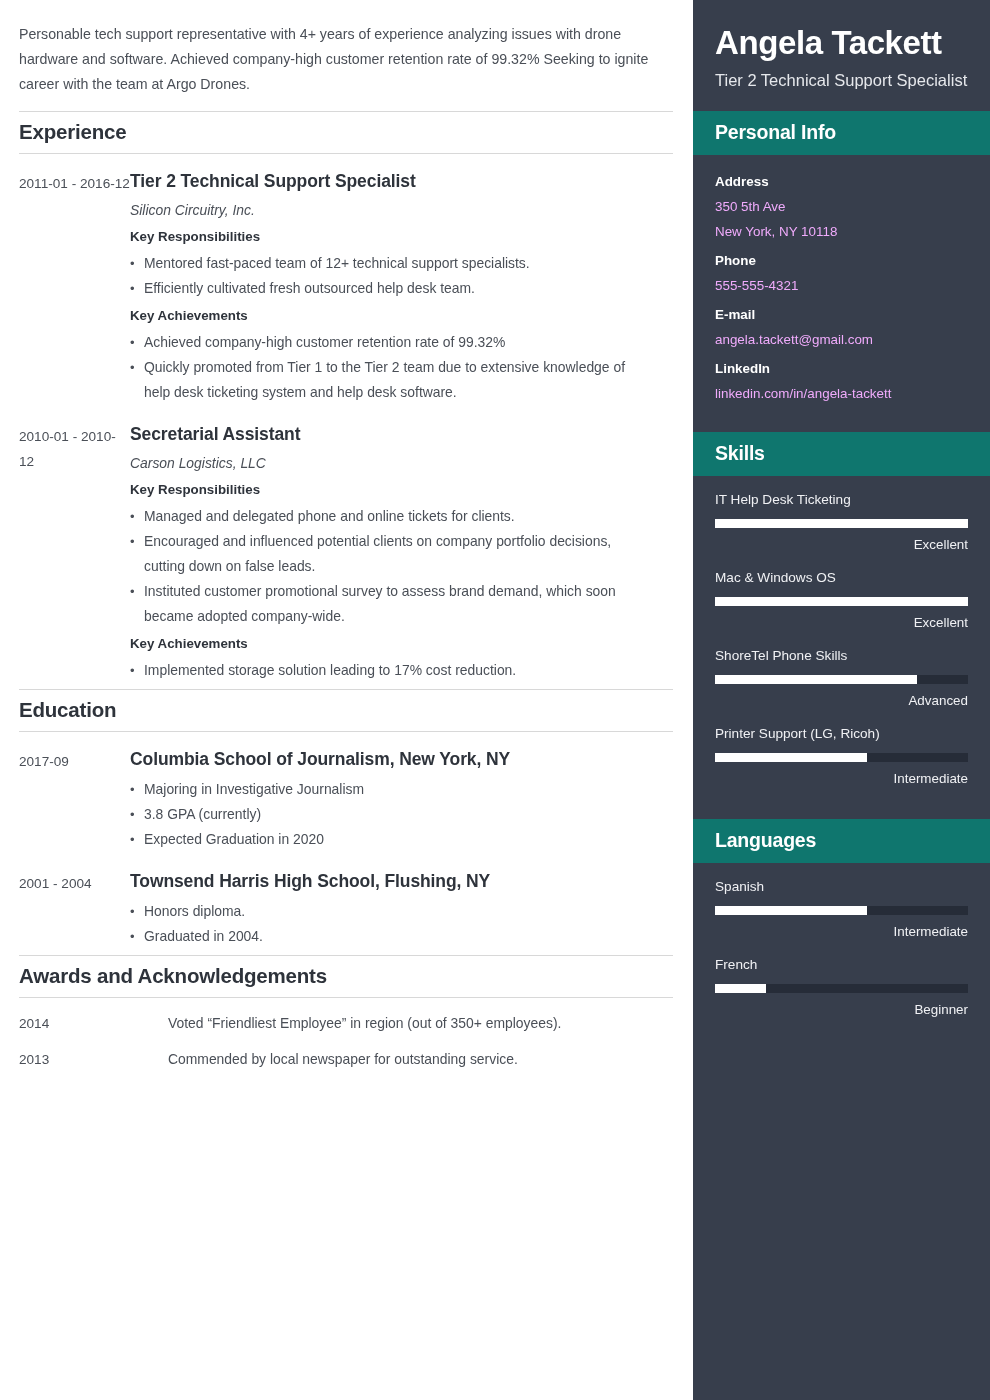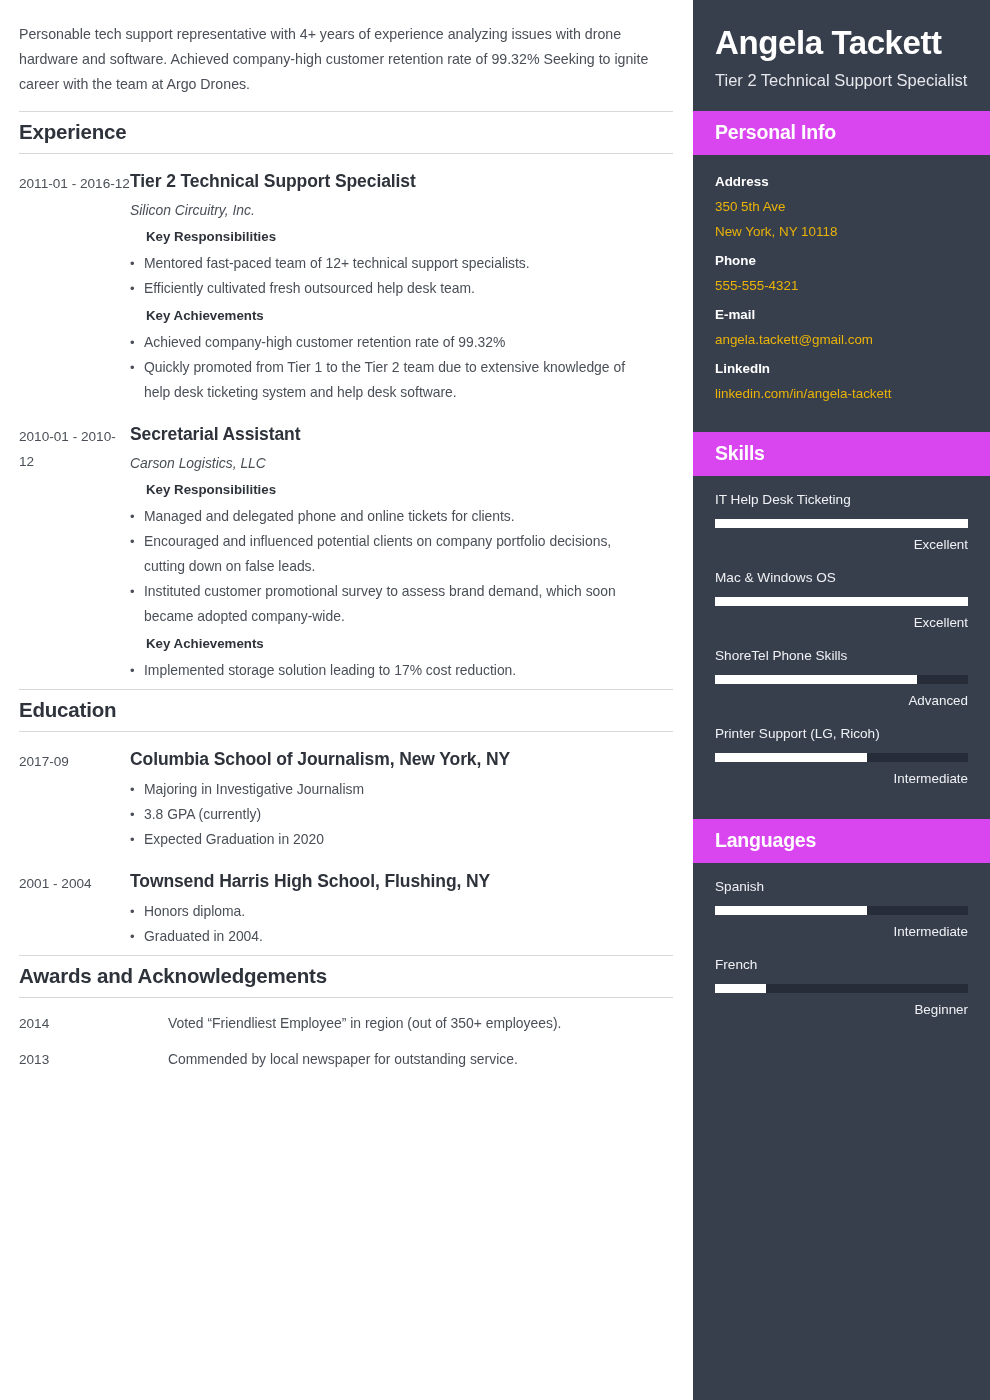--- a/index.html
+++ b/index.html
@@ -80,21 +80,21 @@
     font-style: italic;
     color: #4a4f57;
     line-height: 22px;
     margin: 0 0 5px 0;
   }
   .entry-subhead {
     font-size: 13.3px;
     font-weight: bold;
     color: #2e333b;
     line-height: 22px;
-    margin: 4px 0 3px 16px;
+    margin: 4px 0 3px 0;
   }
 
   ul.bullets {
     list-style: none;
     margin: 0 12px 2px 0;
     padding: 0;
   }
   ul.bullets li {
     position: relative;
     font-size: 13.9px;
@@ -153,41 +153,41 @@
     color: #ffffff;
   }
   .sb-role {
     font-size: 16.5px;
     line-height: 22px;
     color: #e6e8ec;
     margin: 0;
   }
 
   .sb-section-title {
-    background: #d946ef;
+    background: #0f766e;
     font-size: 19.5px;
     font-weight: bold;
     color: #ffffff;
     padding: 10px 22px 11px 22px;
     letter-spacing: -0.2px;
   }
 
   .sb-body { padding: 14px 22px 26px 22px; }
 
   .info-label {
     font-size: 13.4px;
     font-weight: bold;
     color: #ffffff;
     line-height: 25px;
     margin-top: 4px;
   }
   .info-label:first-child { margin-top: 0; }
   .info-value {
     font-size: 13.4px;
-    color: #eab308;
+    color: #f0abfc;
     line-height: 25px;
   }
 
   .skill { margin-bottom: 13px; }
   .skill:last-child { margin-bottom: 4px; }
   .skill-name {
     font-size: 13.6px;
     color: #f0f1f4;
     line-height: 20px;
     margin-bottom: 9px;

